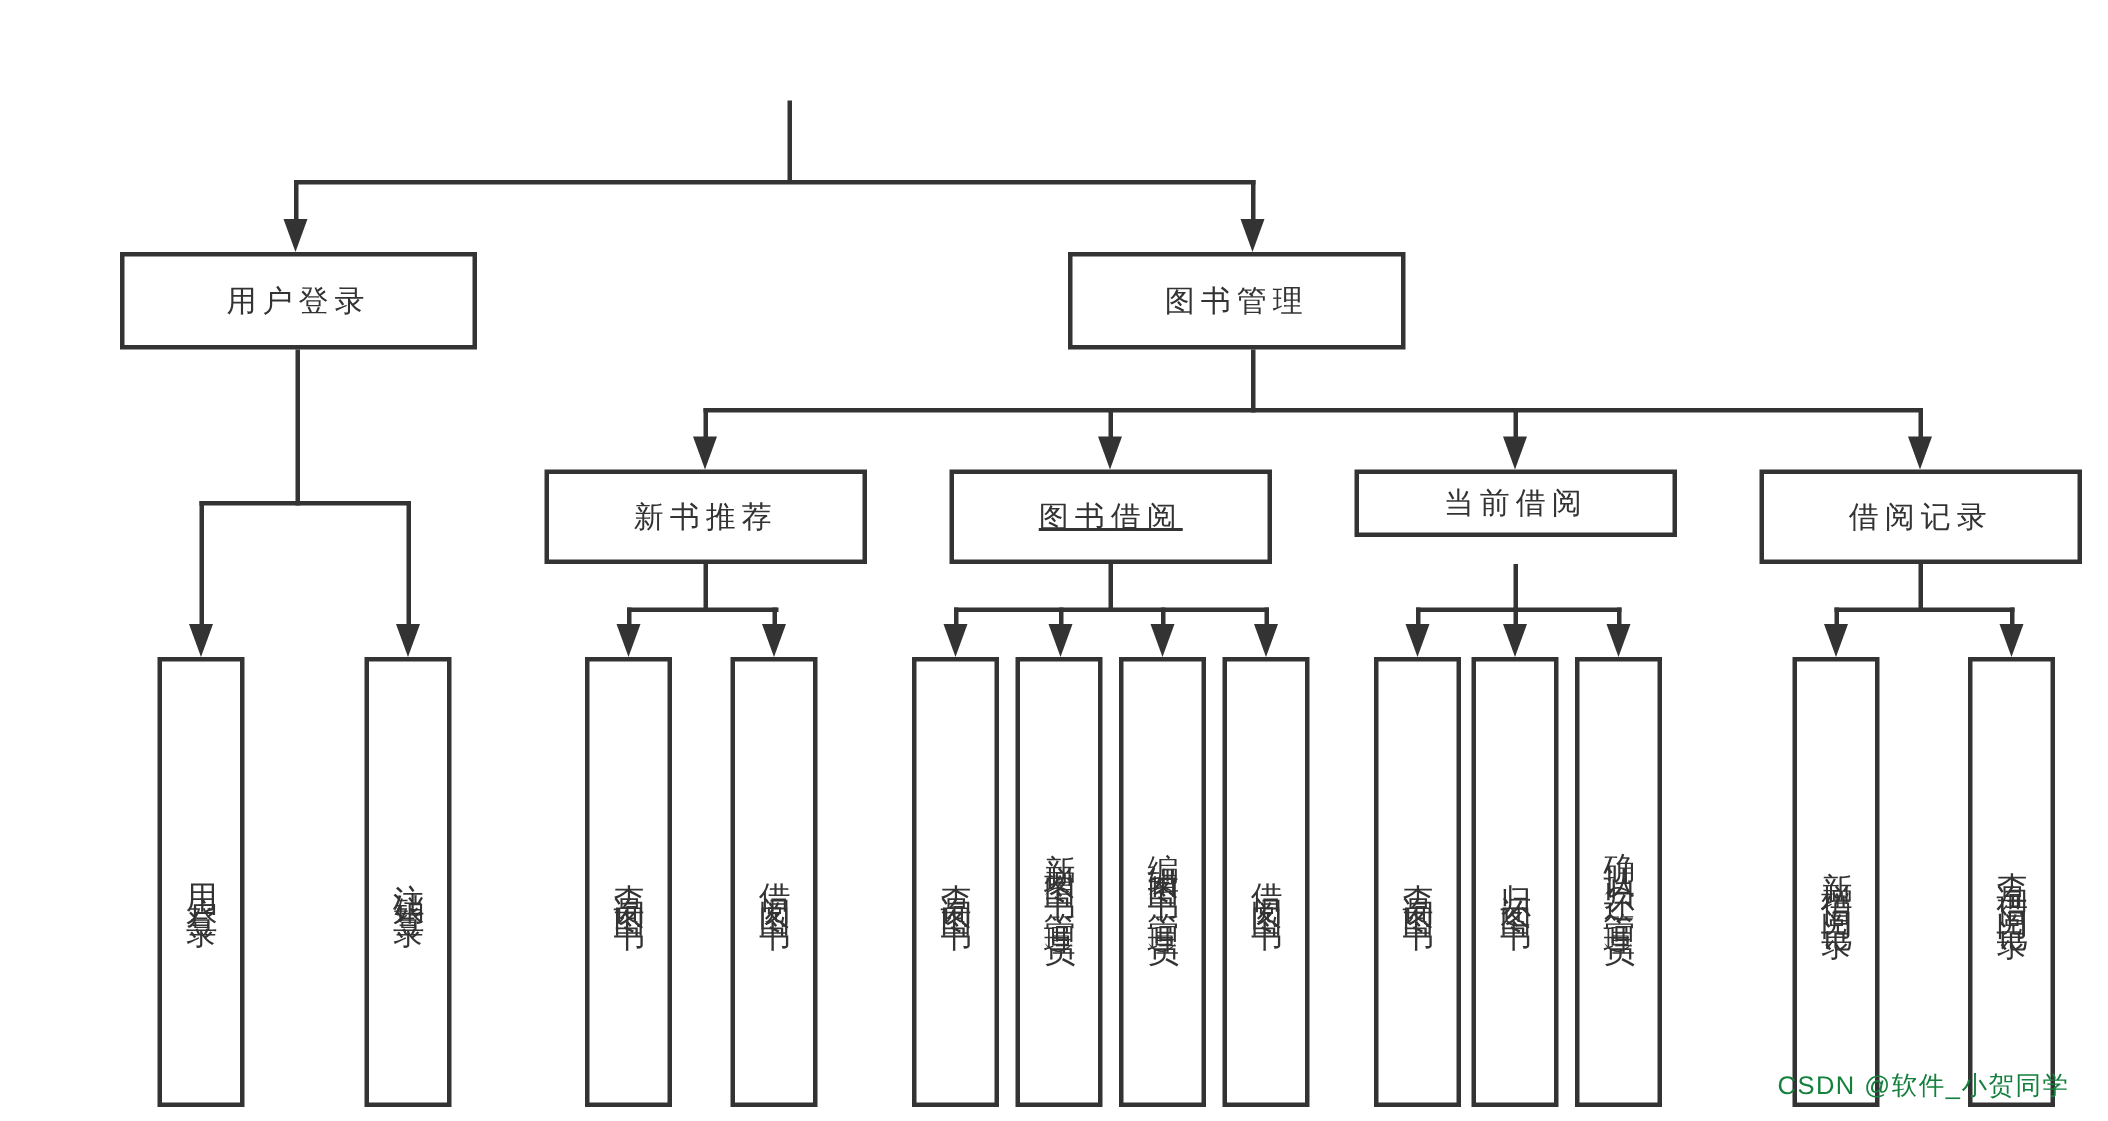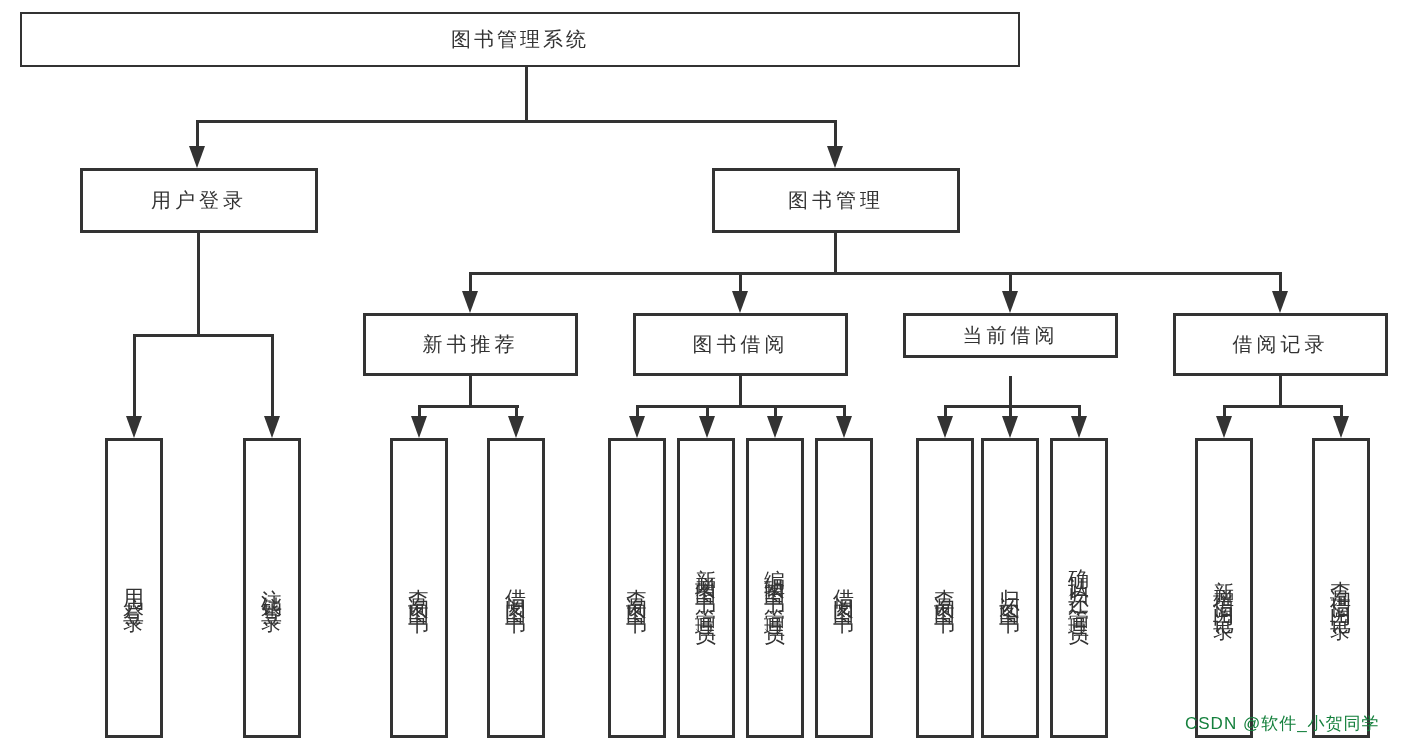--- a/index.html
+++ b/index.html
@@ -74,35 +74,32 @@
     color: #15803d;
     white-space: nowrap;
     z-index: 5;
   }
 </style>
 </head>
 <body>
 
 <div class="canvas">
 
-  <div class="node root-box" style="left:20px; top:12px; width:1000px; height:55px;">
-    <span>图书管理系统</span>
-  </div>
 
   <div class="vline" style="left:525px; top:67px; height:54px;"></div>
   <div class="hline" style="left:196px; top:120px; width:641px;"></div>
   <div class="vline" style="left:196px; top:120px; height:30px;"></div>
   <div class="arrow" style="left:189px; top:146px;"></div>
   <div class="vline" style="left:834px; top:120px; height:30px;"></div>
   <div class="arrow" style="left:827px; top:146px;"></div>
 
   <div class="node h-label" style="left:80px; top:168px; width:238px; height:65px;">
     <span>用户登录</span>
   </div>
-  <div class="node h-label" style="left:712px; top:168px; width:248px; height:65px;">
+  <div class="node h-label" style="left:712px; top:168px; width:225px; height:65px;">
     <span>图书管理</span>
   </div>
 
   <div class="vline" style="left:197px; top:233px; height:104px;"></div>
   <div class="hline" style="left:133px; top:334px; width:141px;"></div>
   <div class="vline" style="left:133px; top:334px; height:86px;"></div>
   <div class="arrow" style="left:126px; top:416px;"></div>
   <div class="vline" style="left:271px; top:334px; height:86px;"></div>
   <div class="arrow" style="left:264px; top:416px;"></div>
 
@@ -113,21 +110,21 @@
   <div class="vline" style="left:739px; top:272px; height:22px;"></div>
   <div class="arrow" style="left:732px; top:291px;"></div>
   <div class="vline" style="left:1009px; top:272px; height:22px;"></div>
   <div class="arrow" style="left:1002px; top:291px;"></div>
   <div class="vline" style="left:1279px; top:272px; height:22px;"></div>
   <div class="arrow" style="left:1272px; top:291px;"></div>
 
   <div class="node h-label" style="left:363px; top:313px; width:215px; height:63px;">
     <span>新书推荐</span>
   </div>
-  <div class="node h-label" style="left:633px; top:313px; width:215px; height:63px;">
+  <div class="node h-label" style="left:633px; top:313px; width:215px; height:63px;text-decoration:underline;">
     <span>图书借阅</span>
   </div>
   <div class="node h-label" style="left:903px; top:313px; width:215px; height:45px;">
     <span>当前借阅</span>
   </div>
   <div class="node h-label" style="left:1173px; top:313px; width:215px; height:63px;">
     <span>借阅记录</span>
   </div>
 
   <div class="vline" style="left:469px; top:376px; height:32px;"></div>

